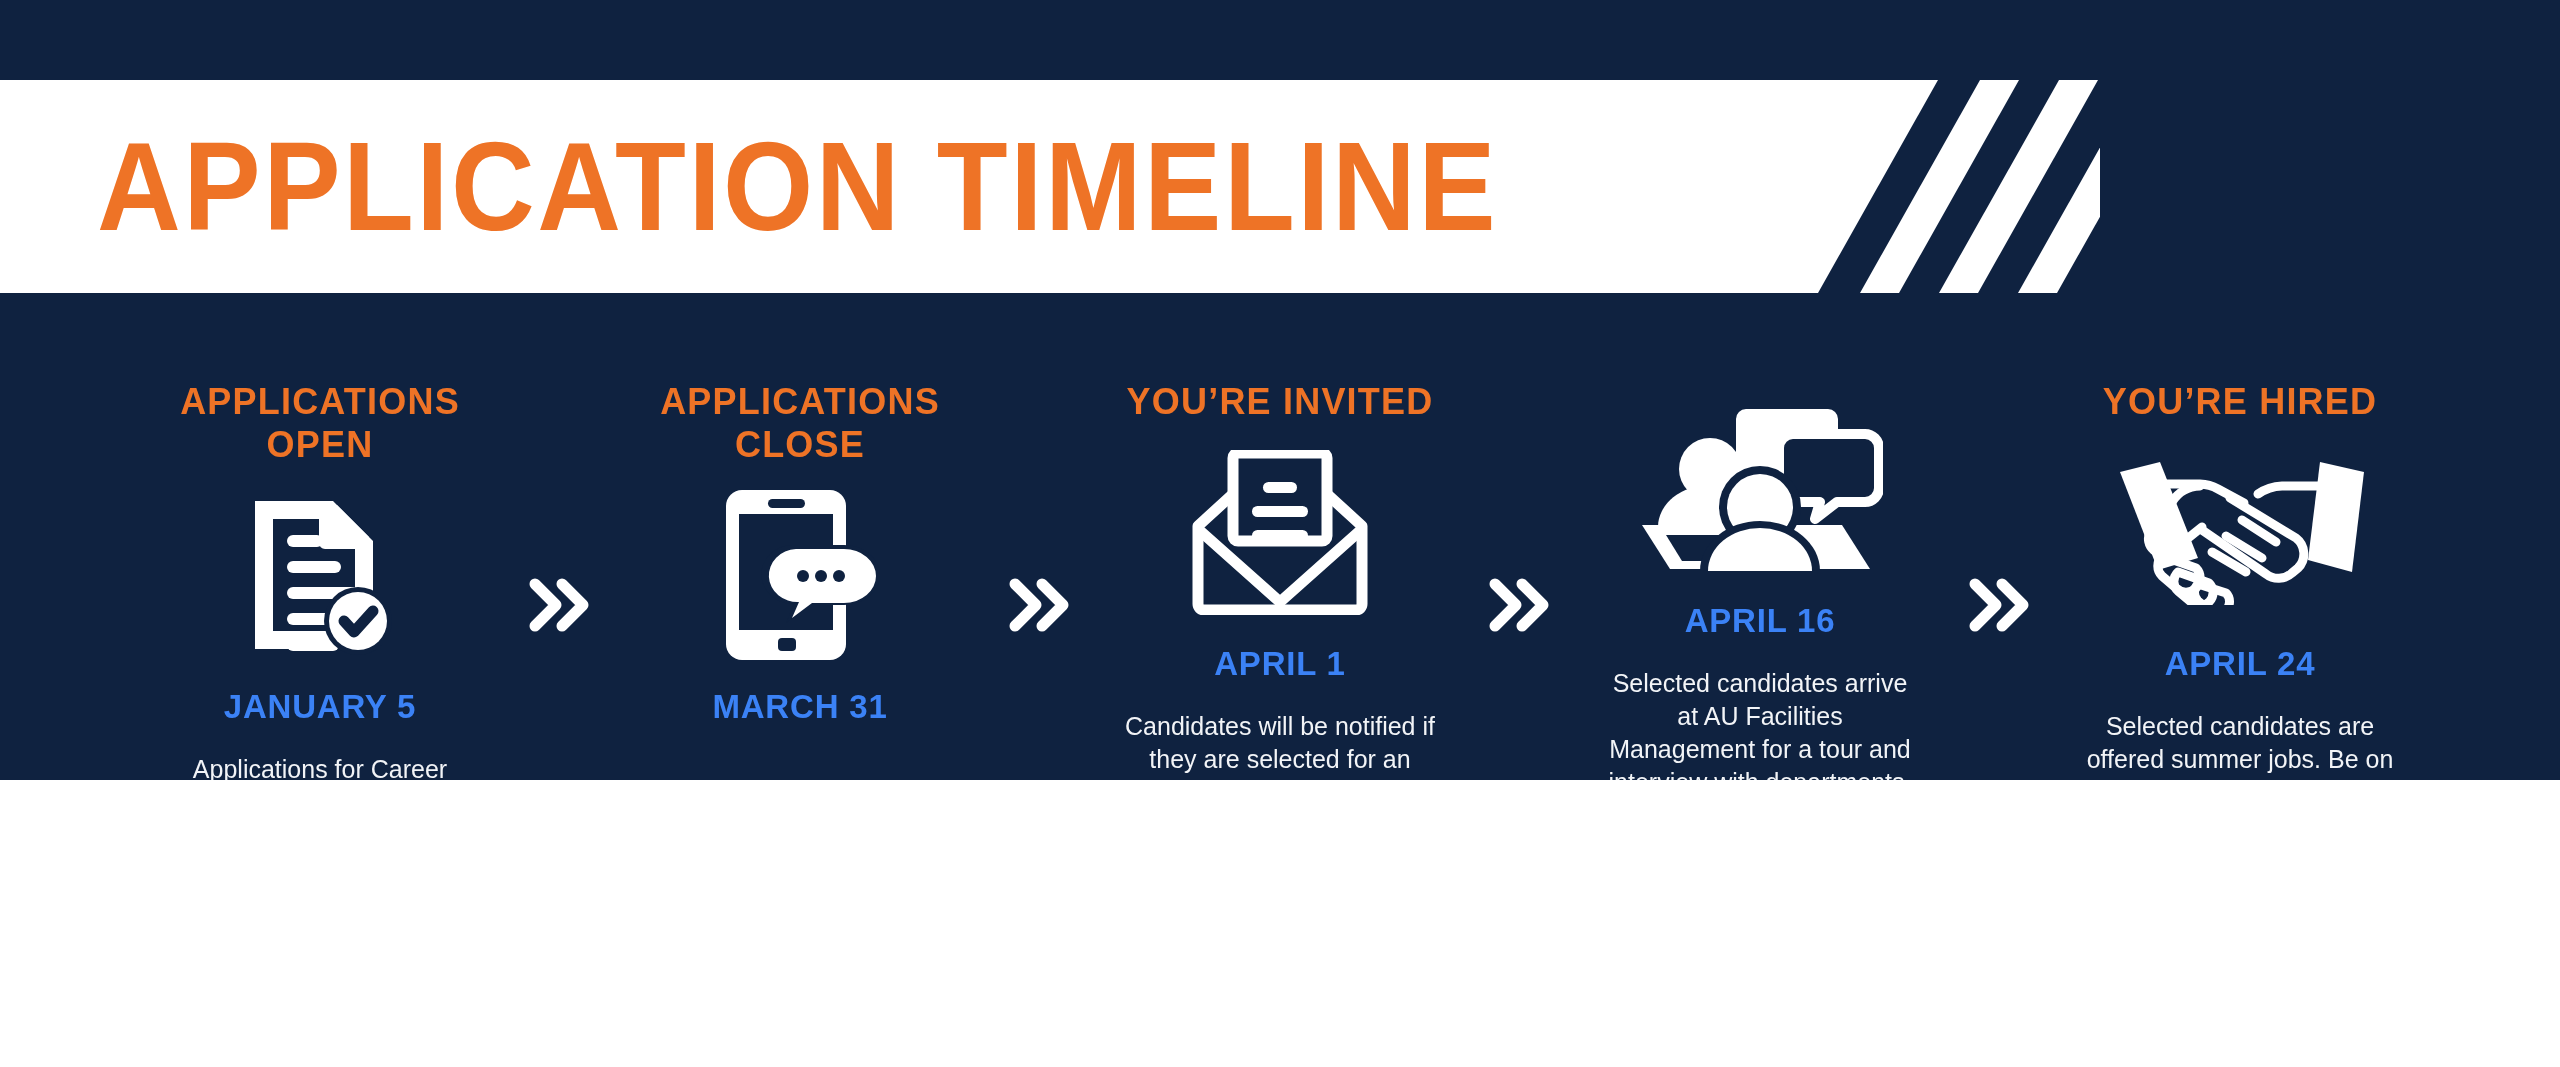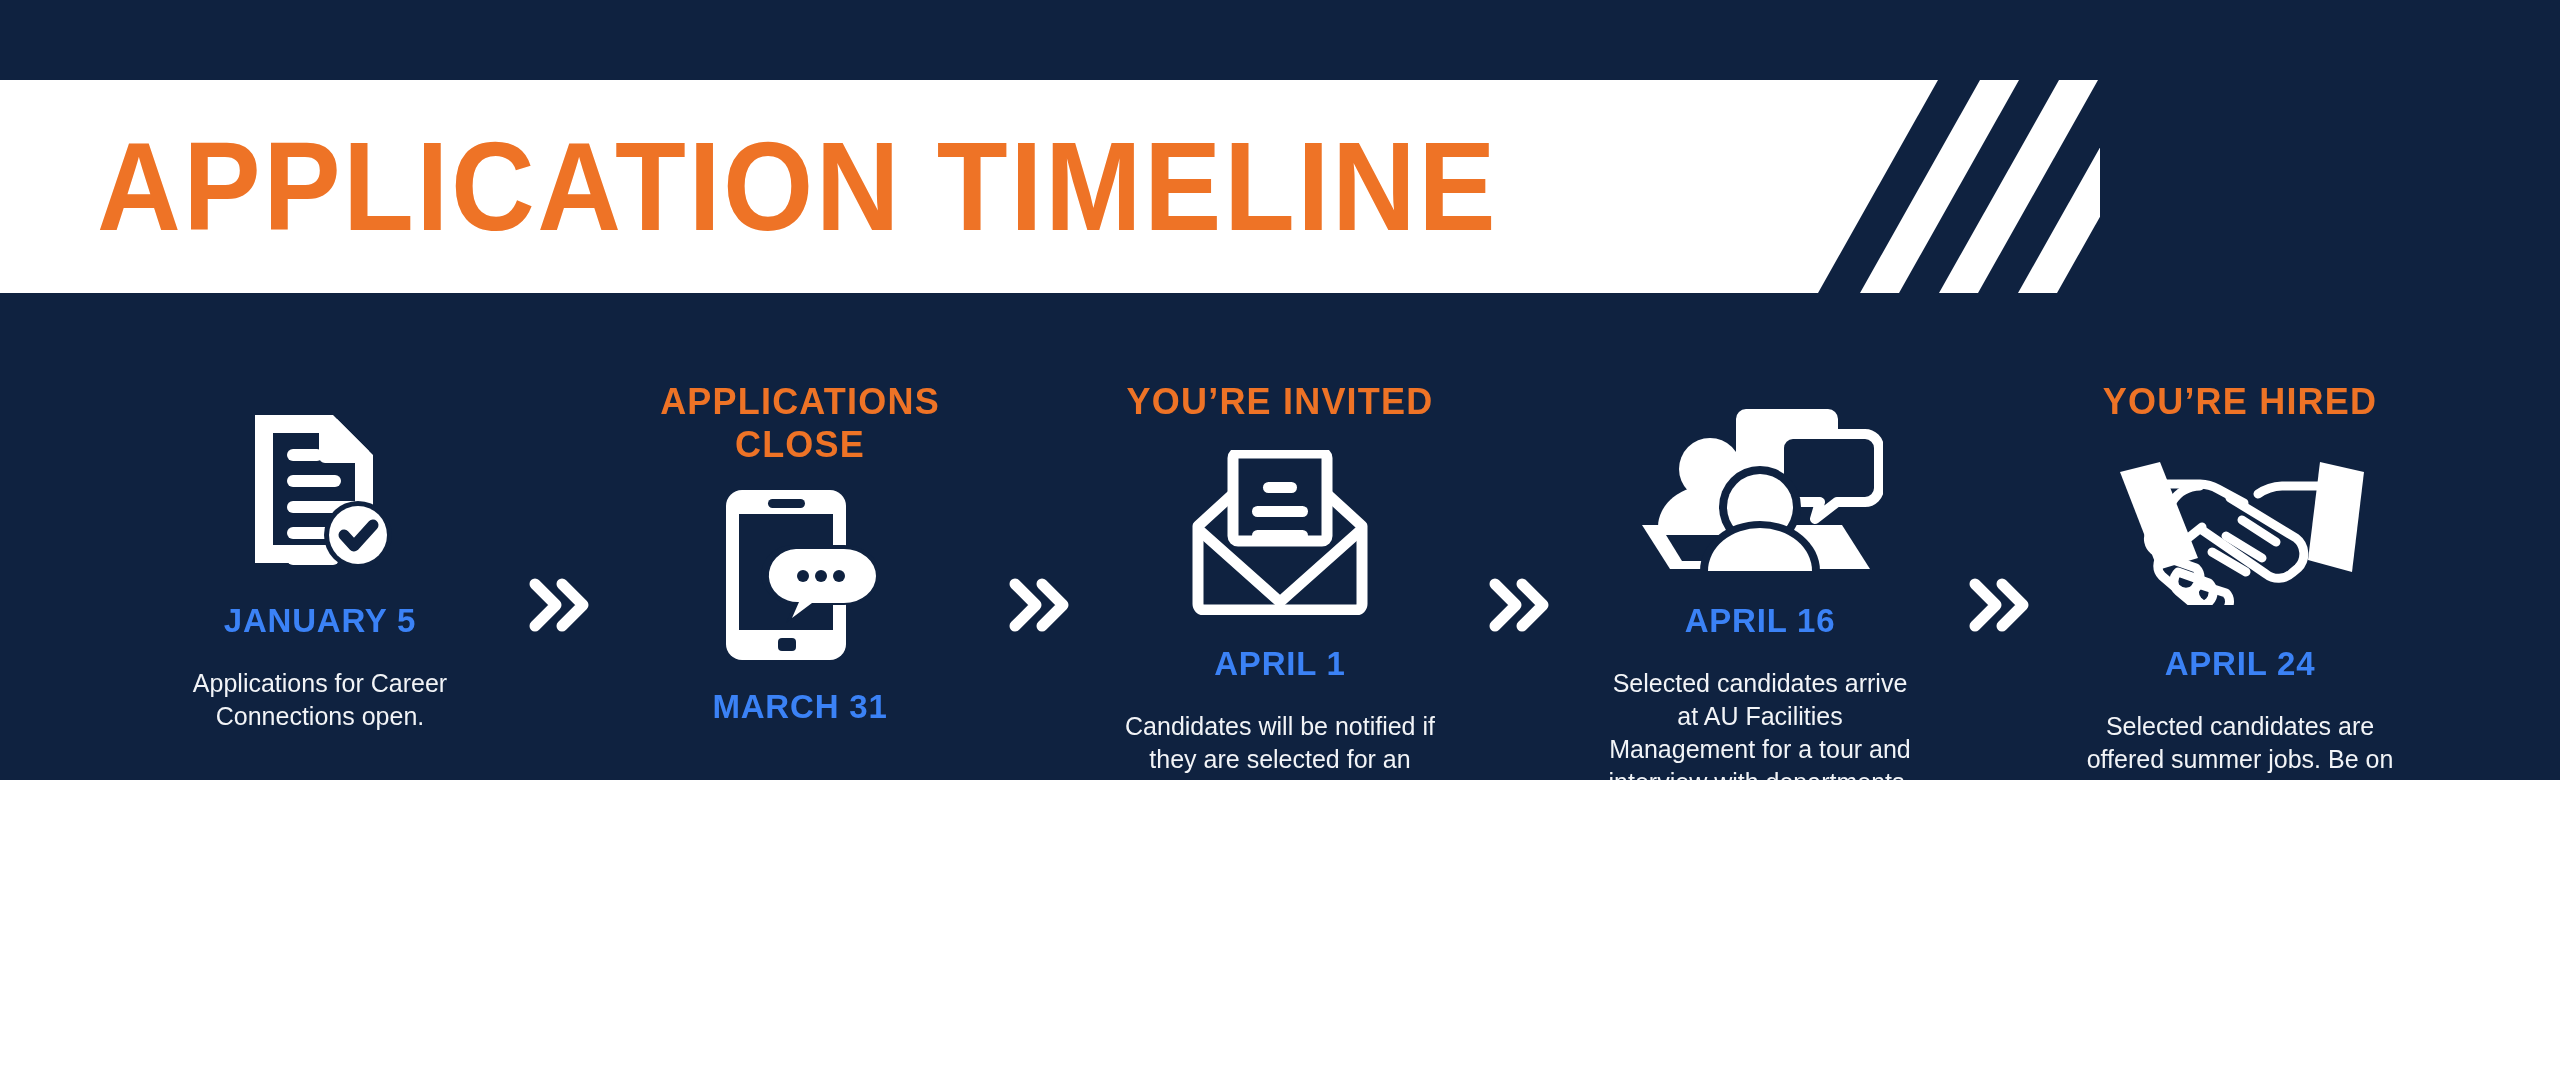--- a/index.html
+++ b/index.html
@@ -120,20 +120,21 @@
       <polygon points="2059,0 2098,0 1978,213 1939,213" fill="#ffffff"></polygon>
       <polygon points="2138,0 2177,0 2057,213 2018,213" fill="#ffffff"></polygon>
     </svg>
   </div>
 
   <div id="header-title">APPLICATION TIMELINE</div>
 
   <div id="timeline">
 
     <div class="step">
+      <div class="step-title">APPLICATIONS OPEN</div>
       <div class="step-icon">
         <svg width="150" height="165" viewBox="0 0 150 165" xmlns="http://www.w3.org/2000/svg">
           <path d="M10 8 h78 l40 40 v72 h-18 V56 h-30 a6 6 0 0 1 -6 -6 V26 H28 v112 h63 v18 H10 Z" fill="#ffffff"></path>
           <path d="M92 12 l32 32 h-28 a4 4 0 0 1 -4 -4 Z" fill="#ffffff"></path>
           <rect x="42" y="42" width="36" height="12" rx="6" fill="#ffffff"></rect>
           <rect x="42" y="68" width="54" height="12" rx="6" fill="#ffffff"></rect>
           <rect x="42" y="94" width="72" height="12" rx="6" fill="#ffffff"></rect>
           <rect x="42" y="120" width="52" height="12" rx="6" fill="#ffffff"></rect>
           <rect x="42" y="146" width="52" height="12" rx="6" fill="#ffffff"></rect>
           <circle cx="113" cy="128" r="34" fill="#0f2240"></circle>

